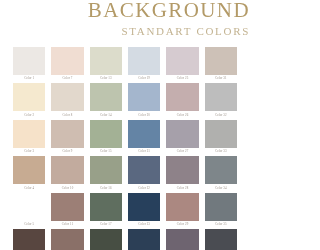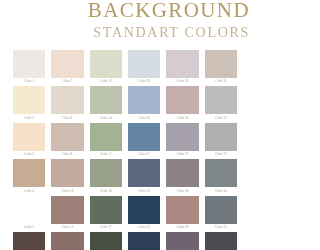--- a/index.html
+++ b/index.html
@@ -27,21 +27,21 @@
     font-family: "Liberation Serif", serif;
     font-size: 21px;
     letter-spacing: 1.4px;
     color: #b39a67;
     line-height: 1;
     font-weight: 400;
     white-space: nowrap;
   }
   .subtitle {
     font-family: "Liberation Serif", serif;
-    font-size: 14px;
+    font-size: 11px;
     letter-spacing: 1.7px;
     color: #c3b391;
     margin-top: 5px;
     line-height: 1;
     white-space: nowrap;
   }
   .grid {
     margin-top: 10px;
     padding: 0 13px;
     display: grid;

